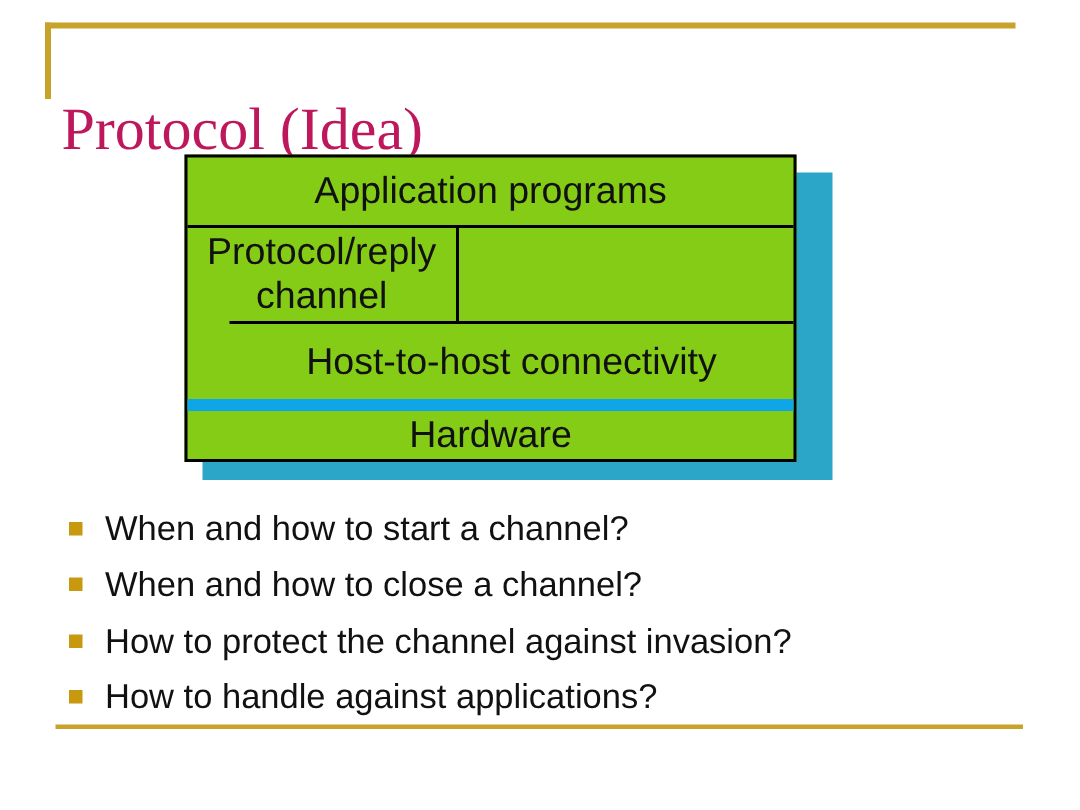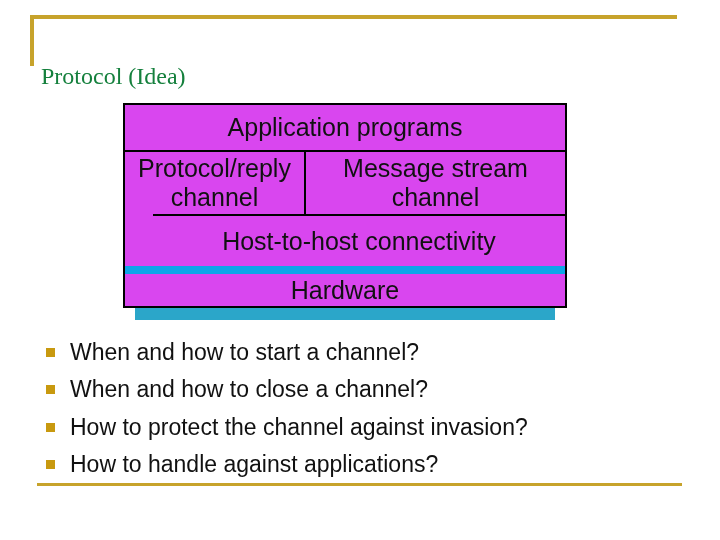--- a/index.html
+++ b/index.html
@@ -22,34 +22,34 @@
   }
   .bottom-rule {
     position: absolute; left: 37px; top: 483px;
     width: 645px; height: 3px; background: #C7A32B;
   }
 
   
   .slide-title {
     position: absolute; left: 41px; top: 62px;
     font-family: "Liberation Serif", serif;
-    font-size: 24px; line-height: 1.2;
-    color: #15803d; white-space: nowrap;
+    font-size: 40px; line-height: 1.2;
+    color: #be185d; white-space: nowrap;
   }
 
   
   .diagram-shadow {
     position: absolute; left: 135px; top: 115px;
     width: 420px; height: 205px;
     background: #2BA6C9;
   }
   .diagram {
     position: absolute; left: 123px; top: 103px;
-    width: 444px; height: 205px;
-    background: #d946ef;
+    width: 408px; height: 205px;
+    background: #84cc16;
     border: 2px solid #000000;
     box-sizing: border-box;
     display: flex; flex-direction: column;
     font-size: 25px; color: #111111;
   }
   .layer-row {
     display: flex; align-items: center; justify-content: center;
     text-align: center; line-height: 29px;
   }
   .row-apps { height: 45px; flex: none; }
@@ -89,21 +89,20 @@
 <div class="left-rule"></div>
 <div class="bottom-rule"></div>
 
 <div class="slide-title">Protocol (Idea)</div>
 
 <div class="diagram-shadow"></div>
 <div class="diagram">
   <div class="layer-row row-apps">Application programs</div>
   <div class="row-channels">
     <div class="cell-left">Protocol/reply channel</div>
-    <div class="cell-right">Message stream channel</div>
   </div>
   <div class="layer-row row-host">Host-to-host connectivity</div>
   <div class="layer-row row-hw">Hardware</div>
 </div>
 
 <ul class="bullets">
   <li class="bullet-item">
     <span class="bullet-sq"></span>
     <span>When and how to start a channel?</span>
   </li>

